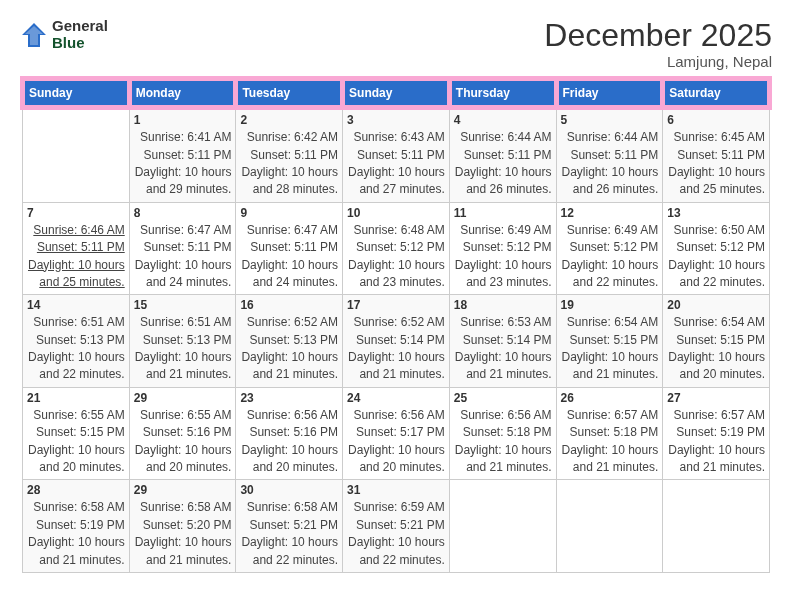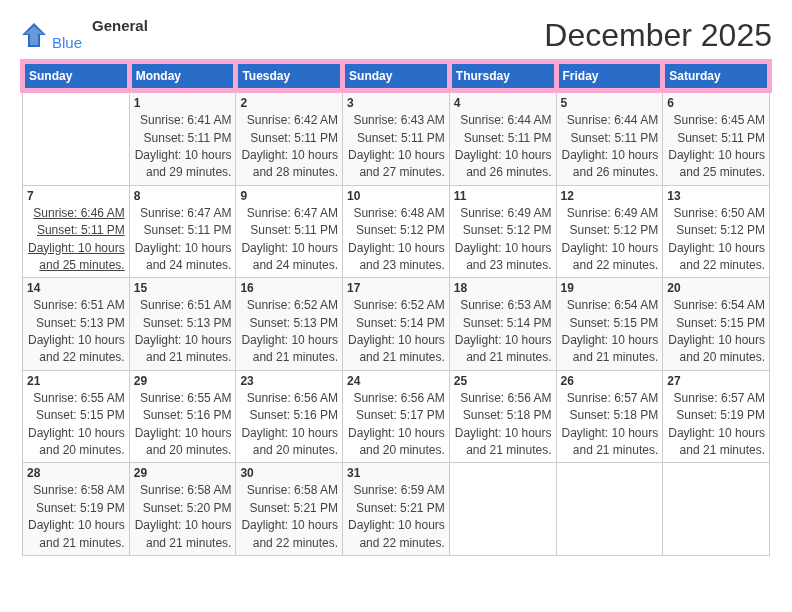--- a/index.html
+++ b/index.html
@@ -29,26 +29,25 @@
     }
     .logo-text {
       display: flex;
       flex-direction: column;
       line-height: 1.1;
     }
     .logo-general {
       font-size: 15px;
       font-weight: bold;
       color: #333;
-      margin-left: 40px;
     }
     .logo-blue {
       font-size: 15px;
-      font-weight: normal;
-      color: #3b82f6;
+      font-weight: bold;
+      color: #14532d;
     }
     .logo-icon {
       width: 28px;
       height: 28px;
       margin-right: 4px;
     }
     .title-block {
       text-align: right;
     }
     .month-title {
@@ -115,20 +114,21 @@
         <polygon points="14,2 26,14 20,14 20,26 8,26 8,14 2,14" fill="#2a6dc9"></polygon>
         <polygon points="14,5 23,13 18,13 18,24 10,24 10,13 5,13" fill="#fff" opacity="0.3"></polygon>
       </svg>
       <div class="logo-text">
         <span class="logo-general">General</span>
         <span class="logo-blue">Blue</span>
       </div>
     </div>
     <div class="title-block">
       <div class="month-title">December 2025</div>
+      <div class="subtitle">Lamjung, Nepal</div>
     </div>
   </div>
 
   <table>
     <thead>
       <tr>
       <th>Sunday</th>
           <th>Monday</th>
           <th>Tuesday</th>
           <th>Sunday</th>

